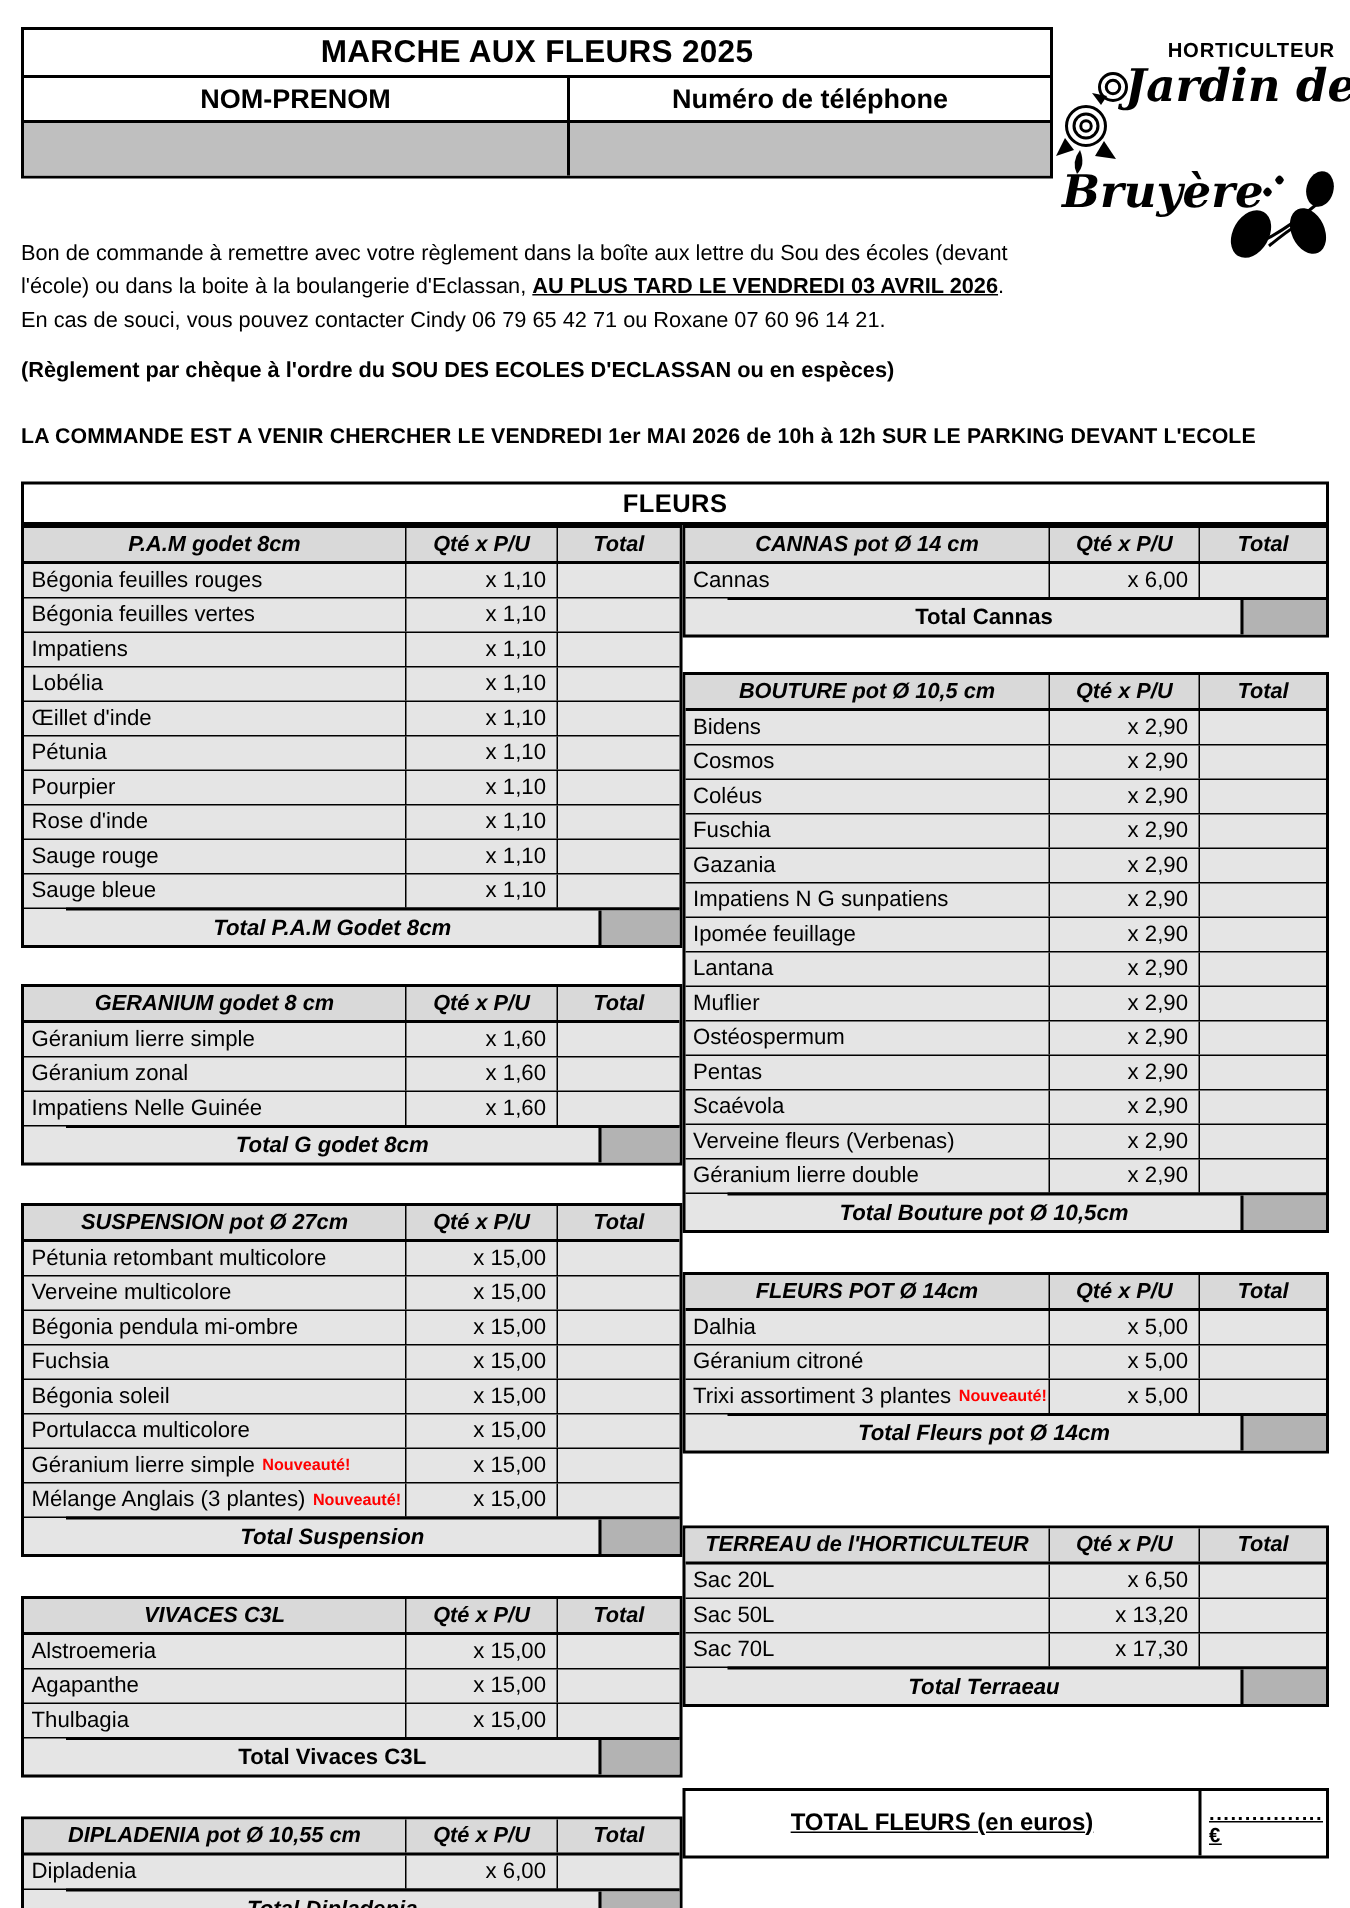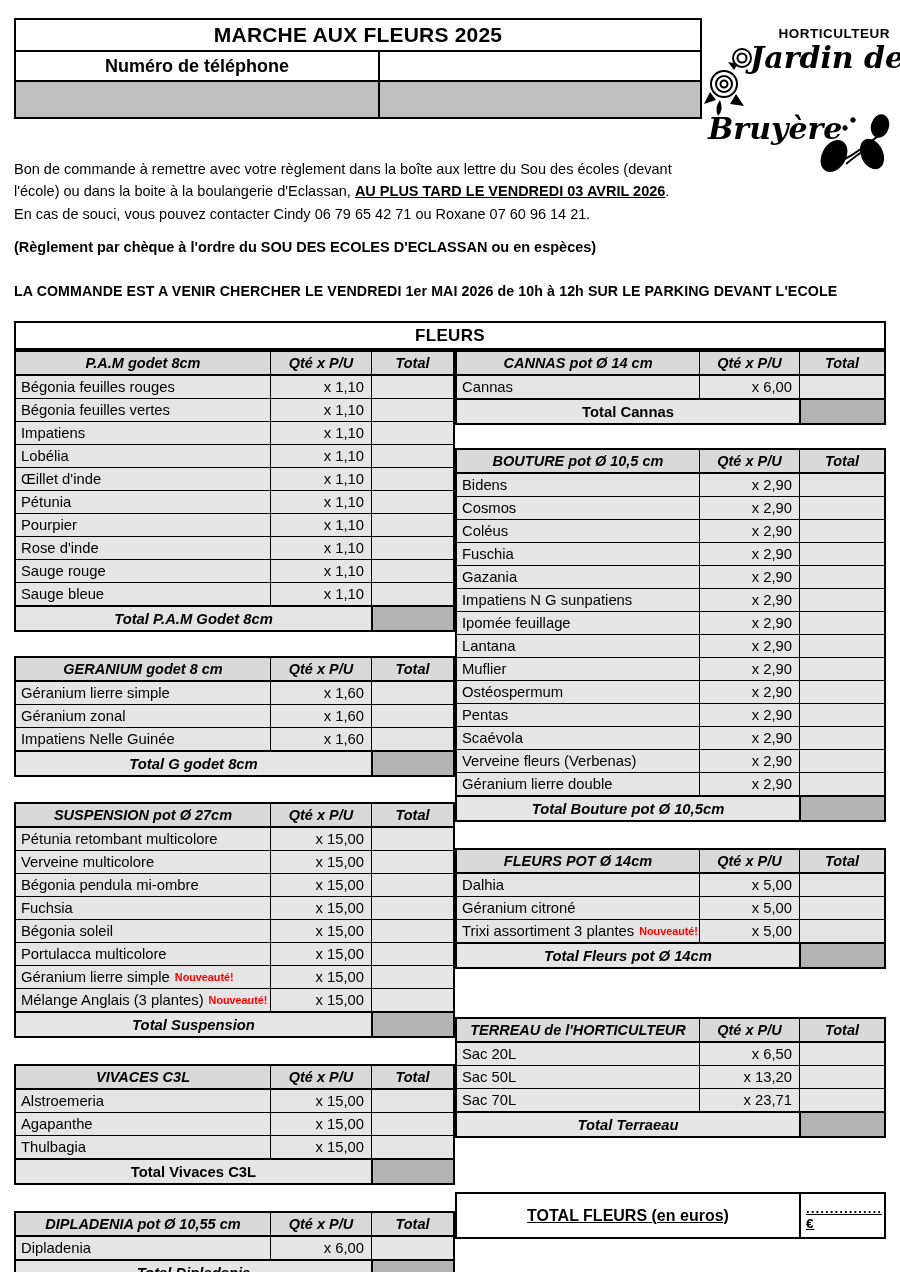--- a/index.html
+++ b/index.html
@@ -71,21 +71,21 @@
   .col.left{width:441px;}
   .col.right{width:431px;}
 
   .sec{border:2px solid #000;background:#e5e5e5;}
   .col.left .sec, .col.left .gap{width:441px;}
   .col.right .sec, .col.right .gap{width:431px;}
   .row{display:grid;}
   .col.left .row{grid-template-columns:254px 101px 1fr;}
   .col.right .row{grid-template-columns:242px 100px 1fr;}
   .row{border-bottom:1px solid #000;height:23px;}
-  .row:last-child{border-bottom:none;}
+  .row:last-child{border-bottom:none;margin-left:28px;}
   .row.head{background:var(--header-fill);border-bottom:2px solid #000;height:24px;}
   .row.total{border-top:2px solid #000;height:25px;margin-top:-1px;}
   .cell{display:flex;align-items:center;overflow:hidden;}
   .cell+.cell{border-left:1px solid #000;}
   .row.head .cell{justify-content:center;font-weight:700;font-style:italic;font-size:14.5px;}
   .cell.name{padding-left:5px;font-size:14.8px;white-space:nowrap;}
   .cell.price{justify-content:flex-end;padding-right:7px;font-size:14.8px;}
   .row.total .lbl{
     grid-column:1 / 3;justify-content:center;font-weight:700;font-size:14.8px;
   }
@@ -103,20 +103,21 @@
 </style>
 </head>
 <body>
 
 <div class="page">
 
   <div class="top">
     <div class="header-table">
       <div class="ht-title">MARCHE AUX FLEURS 2025</div>
       <div class="ht-labels">
+        <div>NOM-PRENOM</div>
         <div>Numéro de téléphone</div>
       </div>
       <div class="ht-inputs">
         <div></div>
         <div></div>
       </div>
     </div>
 
     <div class="logo">
       <div class="logo-tagline">HORTICULTEUR</div>
@@ -488,21 +489,21 @@
                 <div class="cell price">x 6,50</div>
                 <div class="cell "></div>
               </div>
               <div class="row">
                 <div class="cell name">Sac 50L</div>
                 <div class="cell price">x 13,20</div>
                 <div class="cell "></div>
               </div>
               <div class="row">
                 <div class="cell name">Sac 70L</div>
-                <div class="cell price">x 23,71</div>
+                <div class="cell price">x 17,30</div>
                 <div class="cell "></div>
               </div>
               <div class="row total">
                 <div class="cell lbl it">Total Terraeau</div>
                 <div class="cell fill"></div>
               </div>
             </div>
             <div class="gap" style="height: 54px;"></div>
           </div>
         <div class="grand-total">

